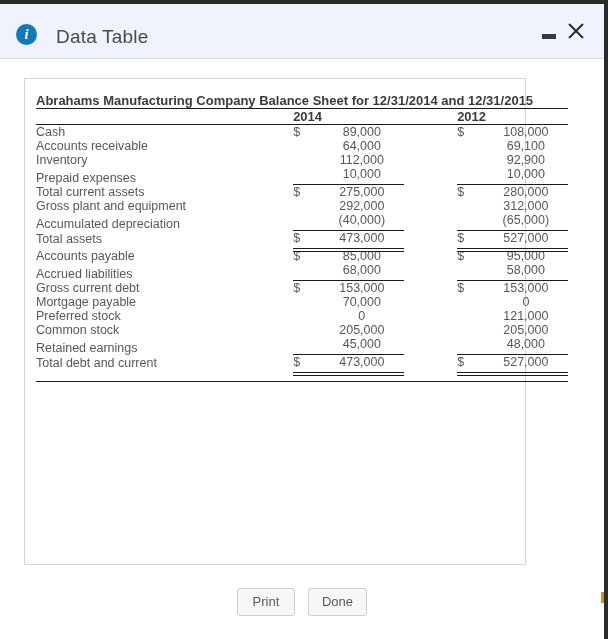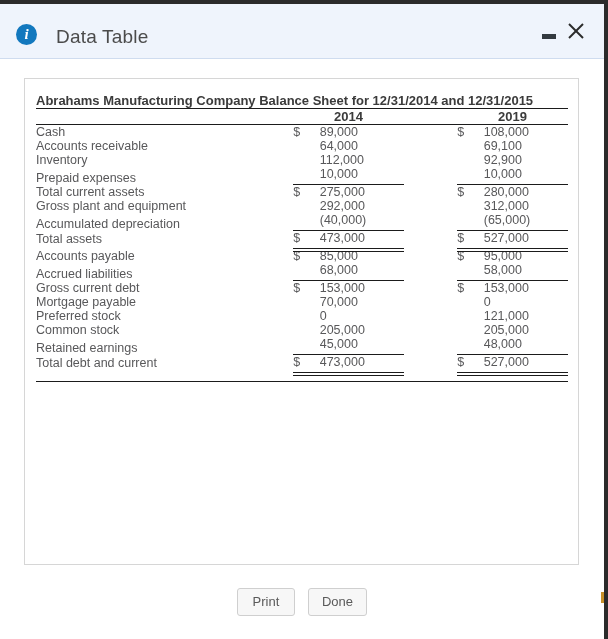--- a/index.html
+++ b/index.html
@@ -60,21 +60,21 @@
   }
   #close-btn {
     position: absolute; right: 16px; top: 14px;
     width: 24px; height: 28px; cursor: pointer;
   }
   #close-btn svg { display:block; }
 
   
   #panel {
     position: absolute; left: 24px; top: 78px;
-    width: 555px; height: 487px;
+    width: 502px; height: 487px;
     border: 1px solid #d6d6d6;
     background: #ffffff;
   }
 
   table.balance {
     position: absolute;
     left: 11px; top: 14px;
     width: 532px;
     border-collapse: collapse;
     font-size: 12.5px;
@@ -88,29 +88,29 @@
     font-size: 13px;
     color: #3b3b3b;
     padding-bottom: 5px;
     border-bottom: 1.6px solid #1b1b1b;
   }
   
   .year-head td {
     font-weight: bold;
     font-size: 13px;
     color: #3b3b3b;
-    text-align: center;
+    text-align: left;
     padding-top: 7px;
     padding-bottom: 5px;
     border-bottom: 1.3px solid #1b1b1b;
   }
 
   .lbl { width: 232px; padding-top: 9px; padding-bottom: 2px; white-space: nowrap; }
   .cur { width: 24px;  text-align: left;  padding-top: 9px; padding-bottom: 2px; }
-  .num { width: 76px;  text-align: left; padding-top: 9px; padding-bottom: 2px; white-space: nowrap; }
+  .num { width: 76px;  text-align: center; padding-top: 9px; padding-bottom: 2px; white-space: nowrap; }
   .gap { width: 48px; }
 
   
   tr.rule-single .cur, tr.rule-single .num { border-bottom: 1.3px solid #1b1b1b; padding-bottom: 3px; }
   
   tr.rule-double .cur, tr.rule-double .num {
     border-bottom: 1.3px solid #1b1b1b;
     padding-bottom: 3px;
     position: relative;
   }
@@ -167,21 +167,21 @@
 <div id="panel">
   <table class="balance">
     <tbody id="table-body">
       <tr class="sheet-title">
         <td colspan="7">Abrahams Manufacturing Company Balance Sheet for 12/31/2014 and 12/31/2015</td>
       </tr>
       <tr class="year-head">
         <td class="lbl"></td>
         <td colspan="2">2014</td>
         <td class="gap"></td>
-        <td colspan="2">2019</td>
+        <td colspan="2">2012</td>
       </tr>
     <tr>
           <td class="lbl">Cash</td>
           <td class="cur">$</td>
           <td class="num">89,000</td>
           <td class="gap"></td>
           <td class="cur">$</td>
           <td class="num">108,000</td>
         </tr>
         <tr>

